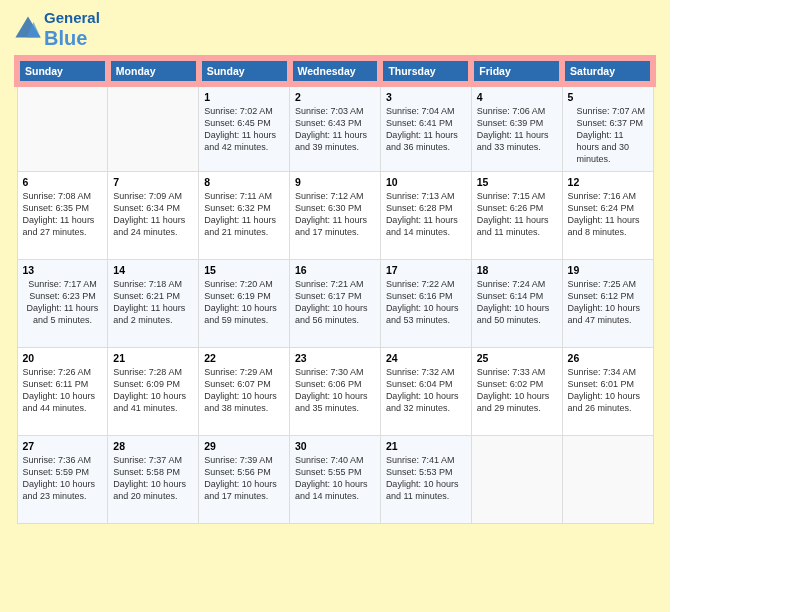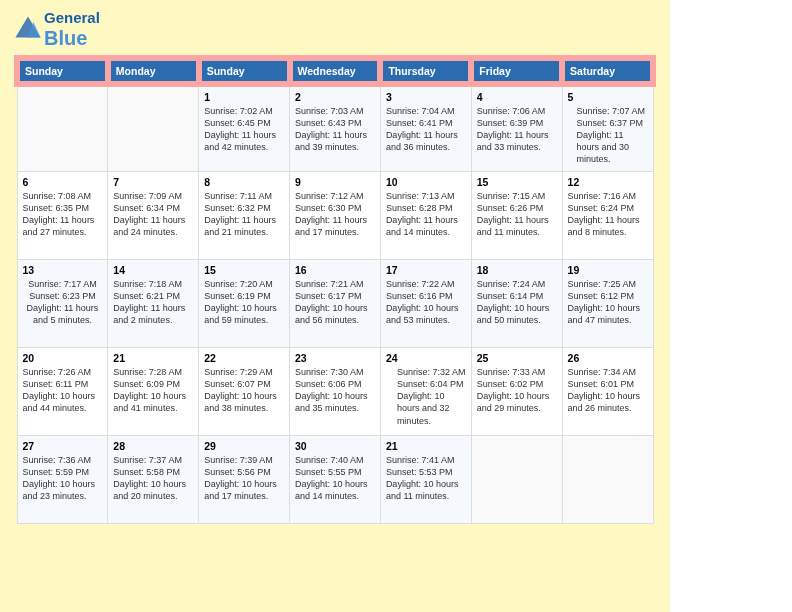--- a/index.html
+++ b/index.html
@@ -265,21 +265,21 @@
 Daylight: 10 hours and 38 minutes.</div>
           </td>
           <td>
             <span class="day-num">23</span>
             <div class="day-info" style="white-space: pre-line;">Sunrise: 7:30 AM
 Sunset: 6:06 PM
 Daylight: 10 hours and 35 minutes.</div>
           </td>
           <td>
             <span class="day-num">24</span>
-            <div class="day-info" style="white-space: pre-line; margin-left: 11px;">Sunrise: 7:32 AM
+            <div class="day-info" style="white-space: pre-line;">Sunrise: 7:32 AM
 Sunset: 6:04 PM
 Daylight: 10 hours and 32 minutes.</div>
           </td>
           <td>
             <span class="day-num">25</span>
             <div class="day-info" style="white-space: pre-line;">Sunrise: 7:33 AM
 Sunset: 6:02 PM
 Daylight: 10 hours and 29 minutes.</div>
           </td>
           <td>

